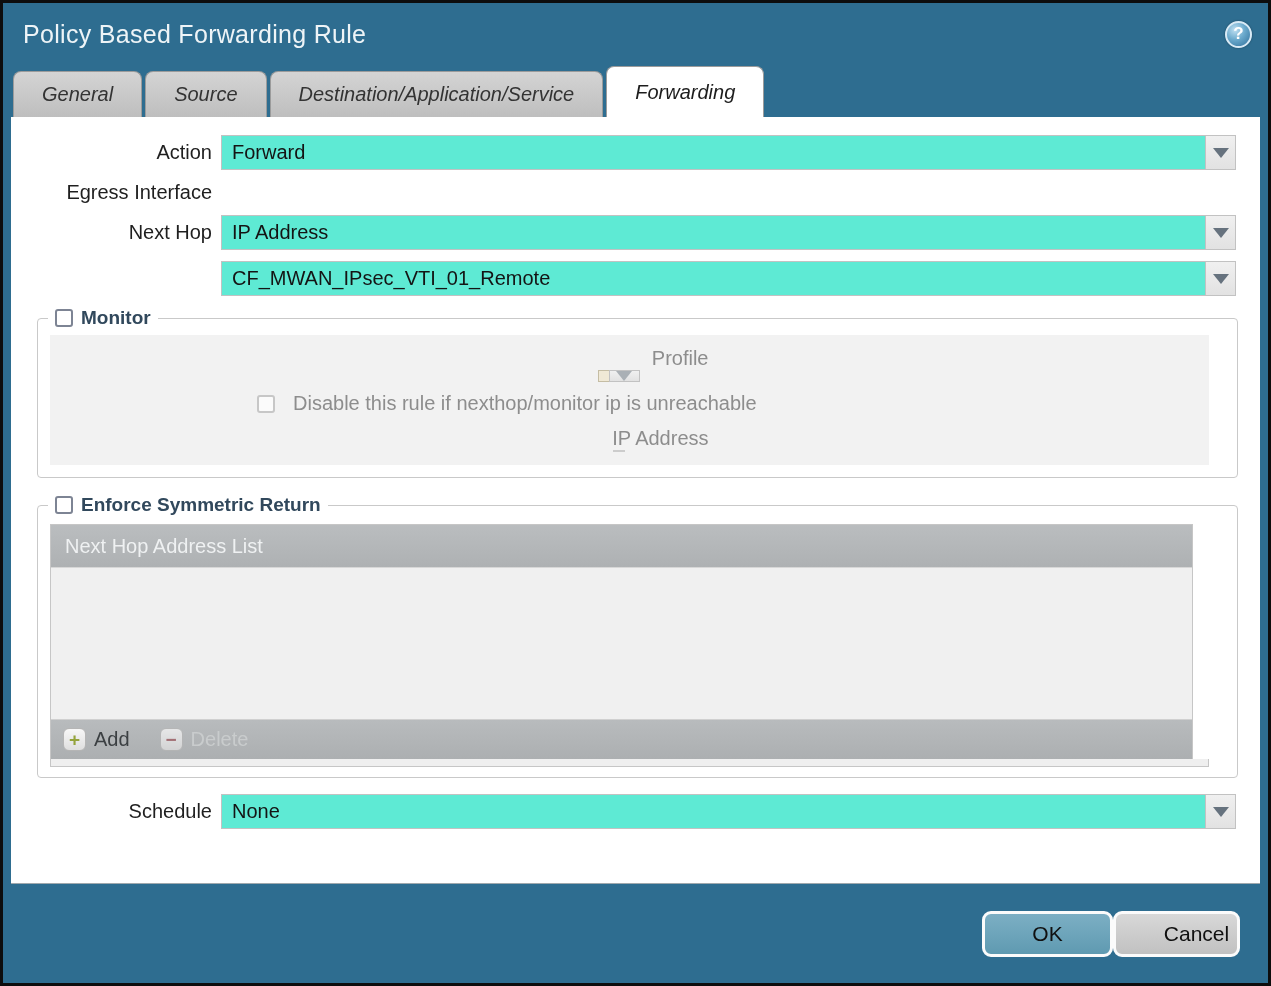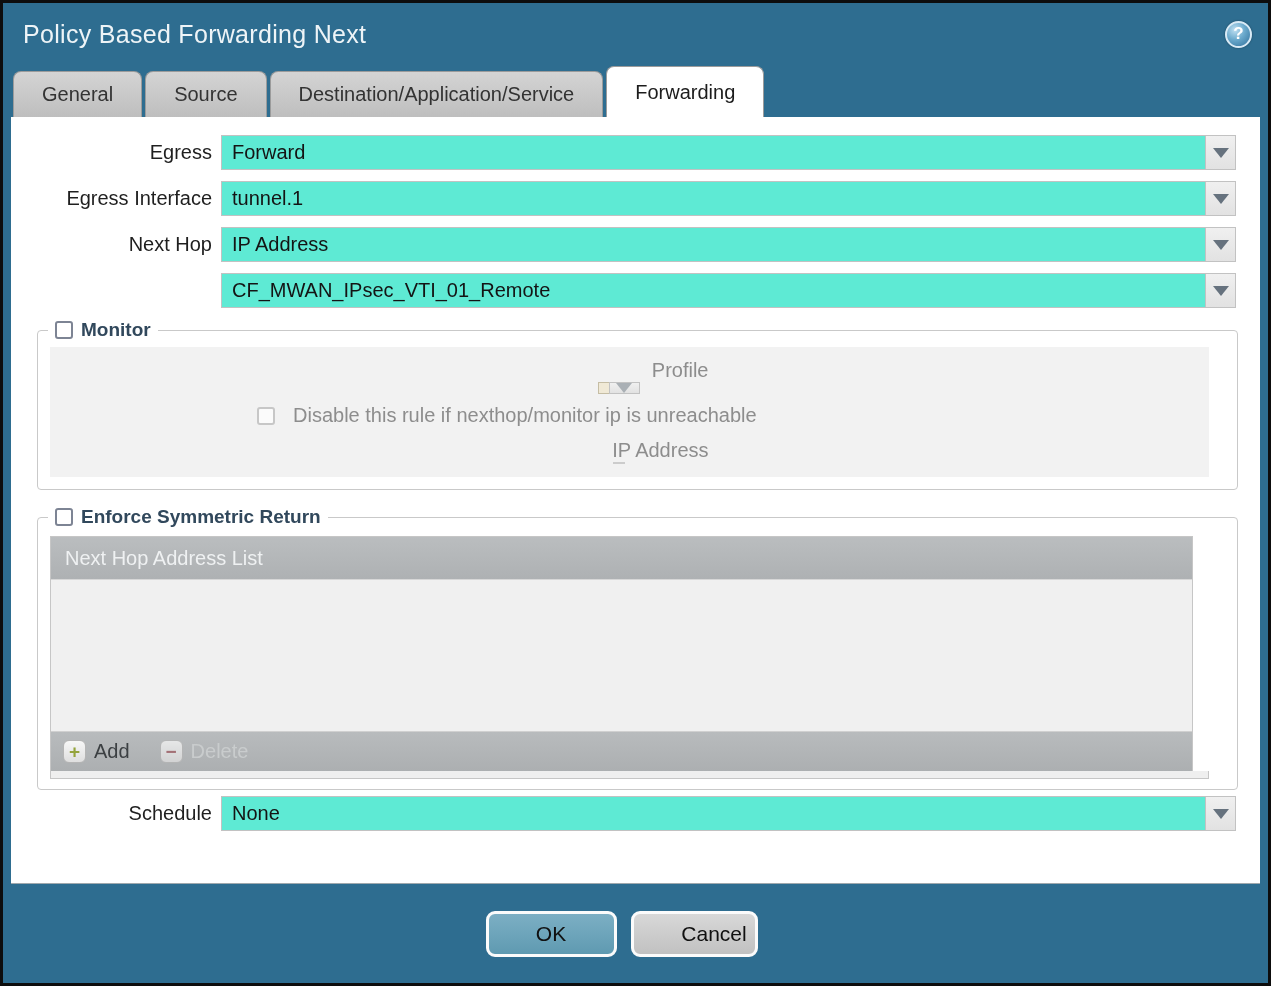--- a/index.html
+++ b/index.html
@@ -34,21 +34,21 @@
   
   .tabbar {
     display:flex; align-items:flex-end; padding-left:10px; gap:3px;
     height:52px; flex:0 0 auto;
   }
   .tab {
     height:46px; display:flex; align-items:center;
     padding:8px 28px; font-size:20px; color:#333;
     background:linear-gradient(#d4d4d4,#bebebe);
     border:1px solid #9b9b9b; border-bottom:none;
-    border-radius:8px 8px 0 0; cursor:pointer; white-space:nowrap;
+    border-radius:8px 8px 0 0; cursor:pointer; white-space:nowrap;font-style:italic;
   }
   .tab.active {
     height:51px; background:#ffffff; color:#1c1c1c; z-index:2;
     border-color:#9b9b9b;
   }
 
   
   .content {
     background:#ffffff; margin:0 8px; flex:1 1 auto;
     border-bottom:1px solid #9fa8ad;
@@ -132,73 +132,67 @@
     font-size:19px; font-weight:bold; line-height:1;
   }
   .tbl-btn .plus-glyph { color:#95a43c; }
   .tbl-btn .minus-glyph { color:#9e5a60; }
   .tbl-btn .btn-text { font-size:20px; color:#3c4043; }
   .tbl-btn.disabled { cursor:default; }
   .tbl-btn.disabled .btn-text { color:#c9cccd; }
   .tbl-btn.disabled .mini-icon { opacity:.75; }
   .nh-strip { height:8px; background:#efefef; margin:0 12px; border:1px solid #c6c6c6; border-top:none; }
 
-  .schedule-row { margin-top:6px; }
+  .schedule-row { margin-top:16px; }
 
   
   .footerbar {
     height:99px; flex:0 0 auto; display:flex; align-items:center;
-    justify-content:center; padding-right:28px; gap:14px;
+    justify-content:flex-end; padding-right:28px; 
   }
   .btn {
     height:46px; border-radius:9px; border:3px solid #fbfbfb;
     font-size:21px; color:#101010; cursor:pointer;
     display:flex; align-items:center; justify-content:center;
     font-family:"Liberation Sans", sans-serif;
   }
   .btn.ok { width:131px; background:linear-gradient(#7cafc4,#5f9ab1); }
   .btn.cancel { width:127px; background:linear-gradient(#d8d8d8,#c1c1c1);padding-left:40px; }
 </style>
 </head>
 <body>
 
 <div class="window">
 
   <div class="titlebar">
-    <span class="title">Policy Based Forwarding Next</span>
+    <span class="title">Policy Based Forwarding Rule</span>
     <span class="help-icon">?</span>
   </div>
 
   <div class="tabbar">
     <div class="tab">General</div>
     <div class="tab">Source</div>
     <div class="tab">Destination/Application/Service</div>
     <div class="tab active">Forwarding</div>
   </div>
 
   <div class="content">
 
     <div class="form-row">
-      <div class="form-label">Egress</div>
+      <div class="form-label">Action</div>
       <div class="combo">
         <div class="field">Forward</div>
         <div class="dd-btn">
             <span class="tri"></span>
           </div>
       </div>
     </div>
 
     <div class="form-row">
       <div class="form-label">Egress Interface</div>
-      <div class="combo">
-        <div class="field">tunnel.1</div>
-        <div class="dd-btn">
-            <span class="tri"></span>
-          </div>
-      </div>
     </div>
 
     <div class="form-row">
       <div class="form-label">Next Hop</div>
       <div class="combo">
         <div class="field">IP Address</div>
         <div class="dd-btn">
             <span class="tri"></span>
           </div>
       </div>

